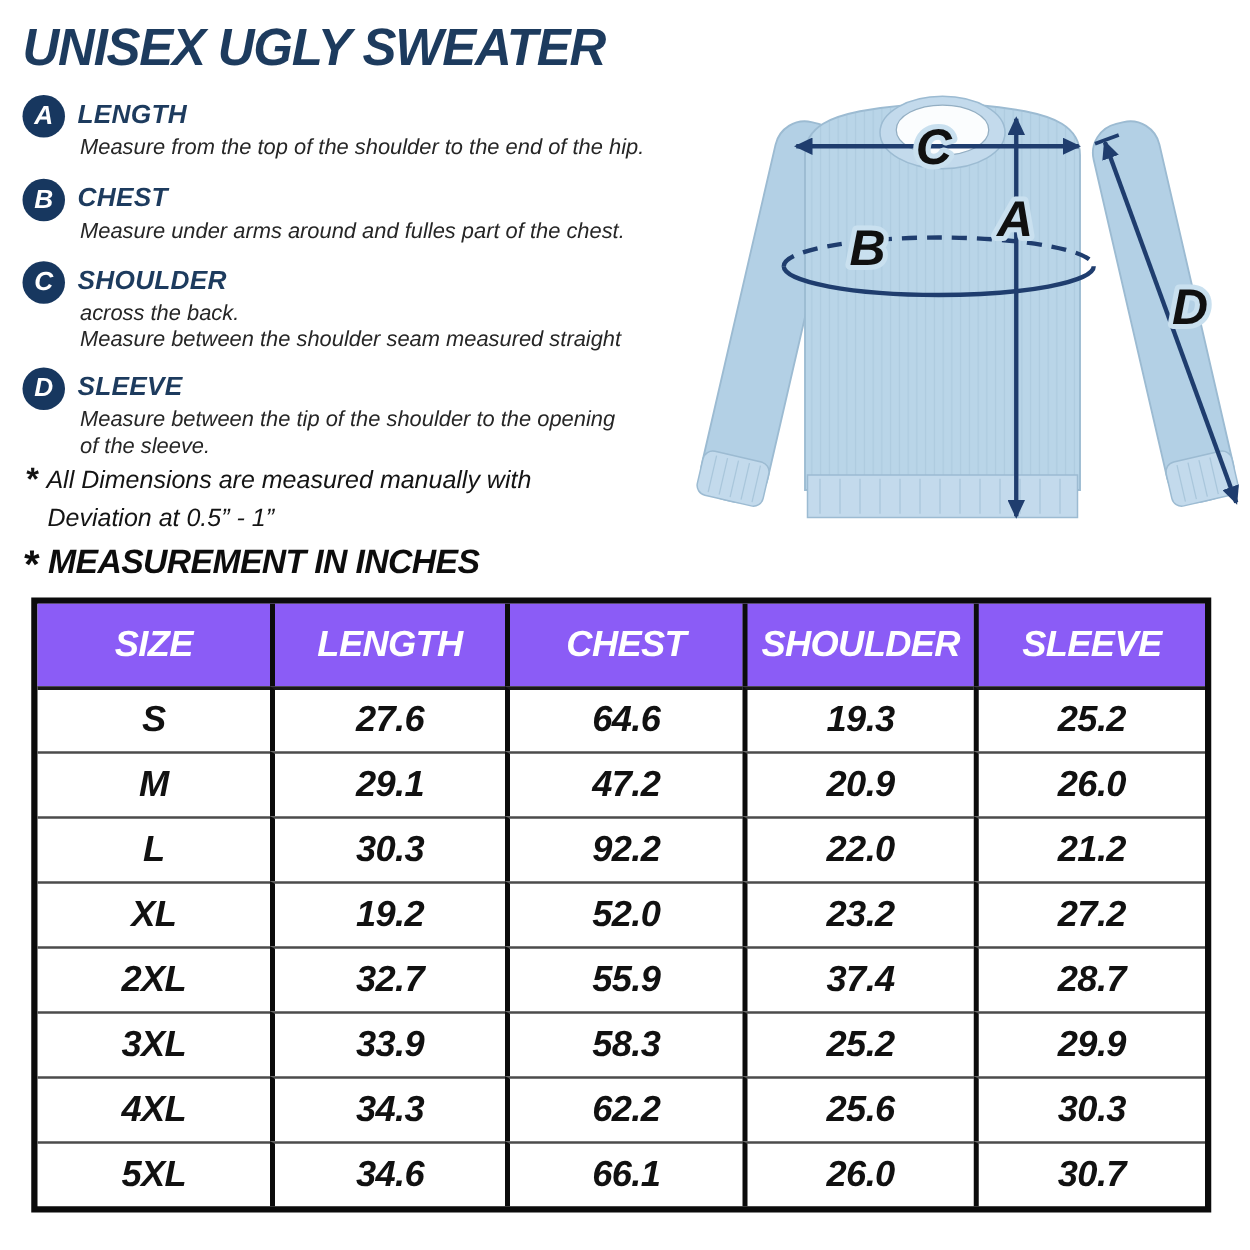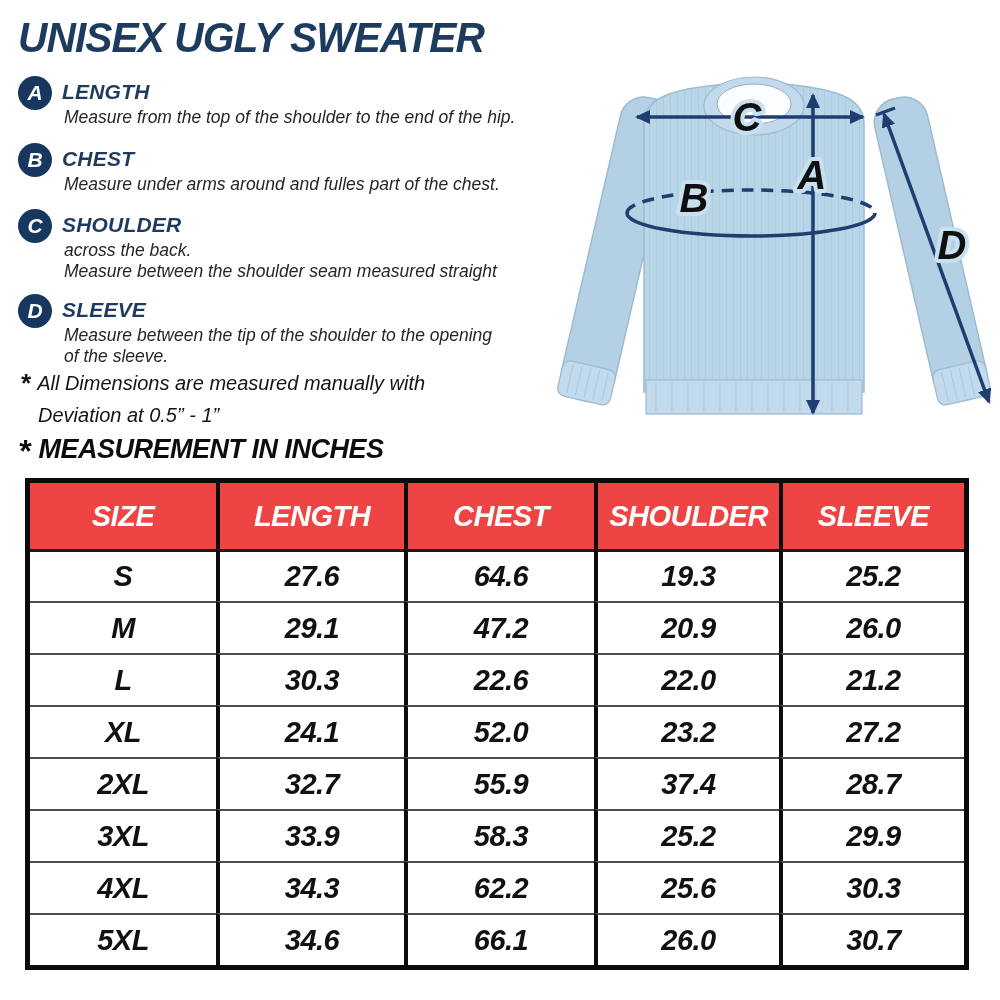--- a/index.html
+++ b/index.html
@@ -56,21 +56,21 @@
     grid-template-columns:186px 188px 190px 185px 185px;
     grid-template-rows:66px repeat(8, 52px);
     border:5px solid #0b0b0b; background:#ffffff;
   }
   .cell {
     display:flex; align-items:center; justify-content:center;
     border-left:4px solid #0c0c0c;
   }
   .cell.c0 { border-left:none; }
   .th {
-    background:#ef4444; color:#ffffff; font-weight:bold; font-size:29px;
+    background:#8b5cf6; color:#ffffff; font-weight:bold; font-size:29px;
     letter-spacing:-0.5px;
   }
   .td {
     font-weight:bold; font-size:29px; color:#111111; letter-spacing:-0.5px;
     border-top:2px solid #4c4c4c;
   }
   .td.r0 { border-top:3px solid #1a1a1a; }
 </style>
 </head>
 <body>
@@ -214,26 +214,26 @@
     <div class="cell td r0">25.2</div>
 
     <div class="cell td c0">M</div>
     <div class="cell td">29.1</div>
     <div class="cell td">47.2</div>
     <div class="cell td">20.9</div>
     <div class="cell td">26.0</div>
 
     <div class="cell td c0">L</div>
     <div class="cell td">30.3</div>
-    <div class="cell td">22.6</div>
+    <div class="cell td">92.2</div>
     <div class="cell td">22.0</div>
     <div class="cell td">21.2</div>
 
     <div class="cell td c0">XL</div>
-    <div class="cell td">24.1</div>
+    <div class="cell td">19.2</div>
     <div class="cell td">52.0</div>
     <div class="cell td">23.2</div>
     <div class="cell td">27.2</div>
 
     <div class="cell td c0">2XL</div>
     <div class="cell td">32.7</div>
     <div class="cell td">55.9</div>
     <div class="cell td">37.4</div>
     <div class="cell td">28.7</div>
 

